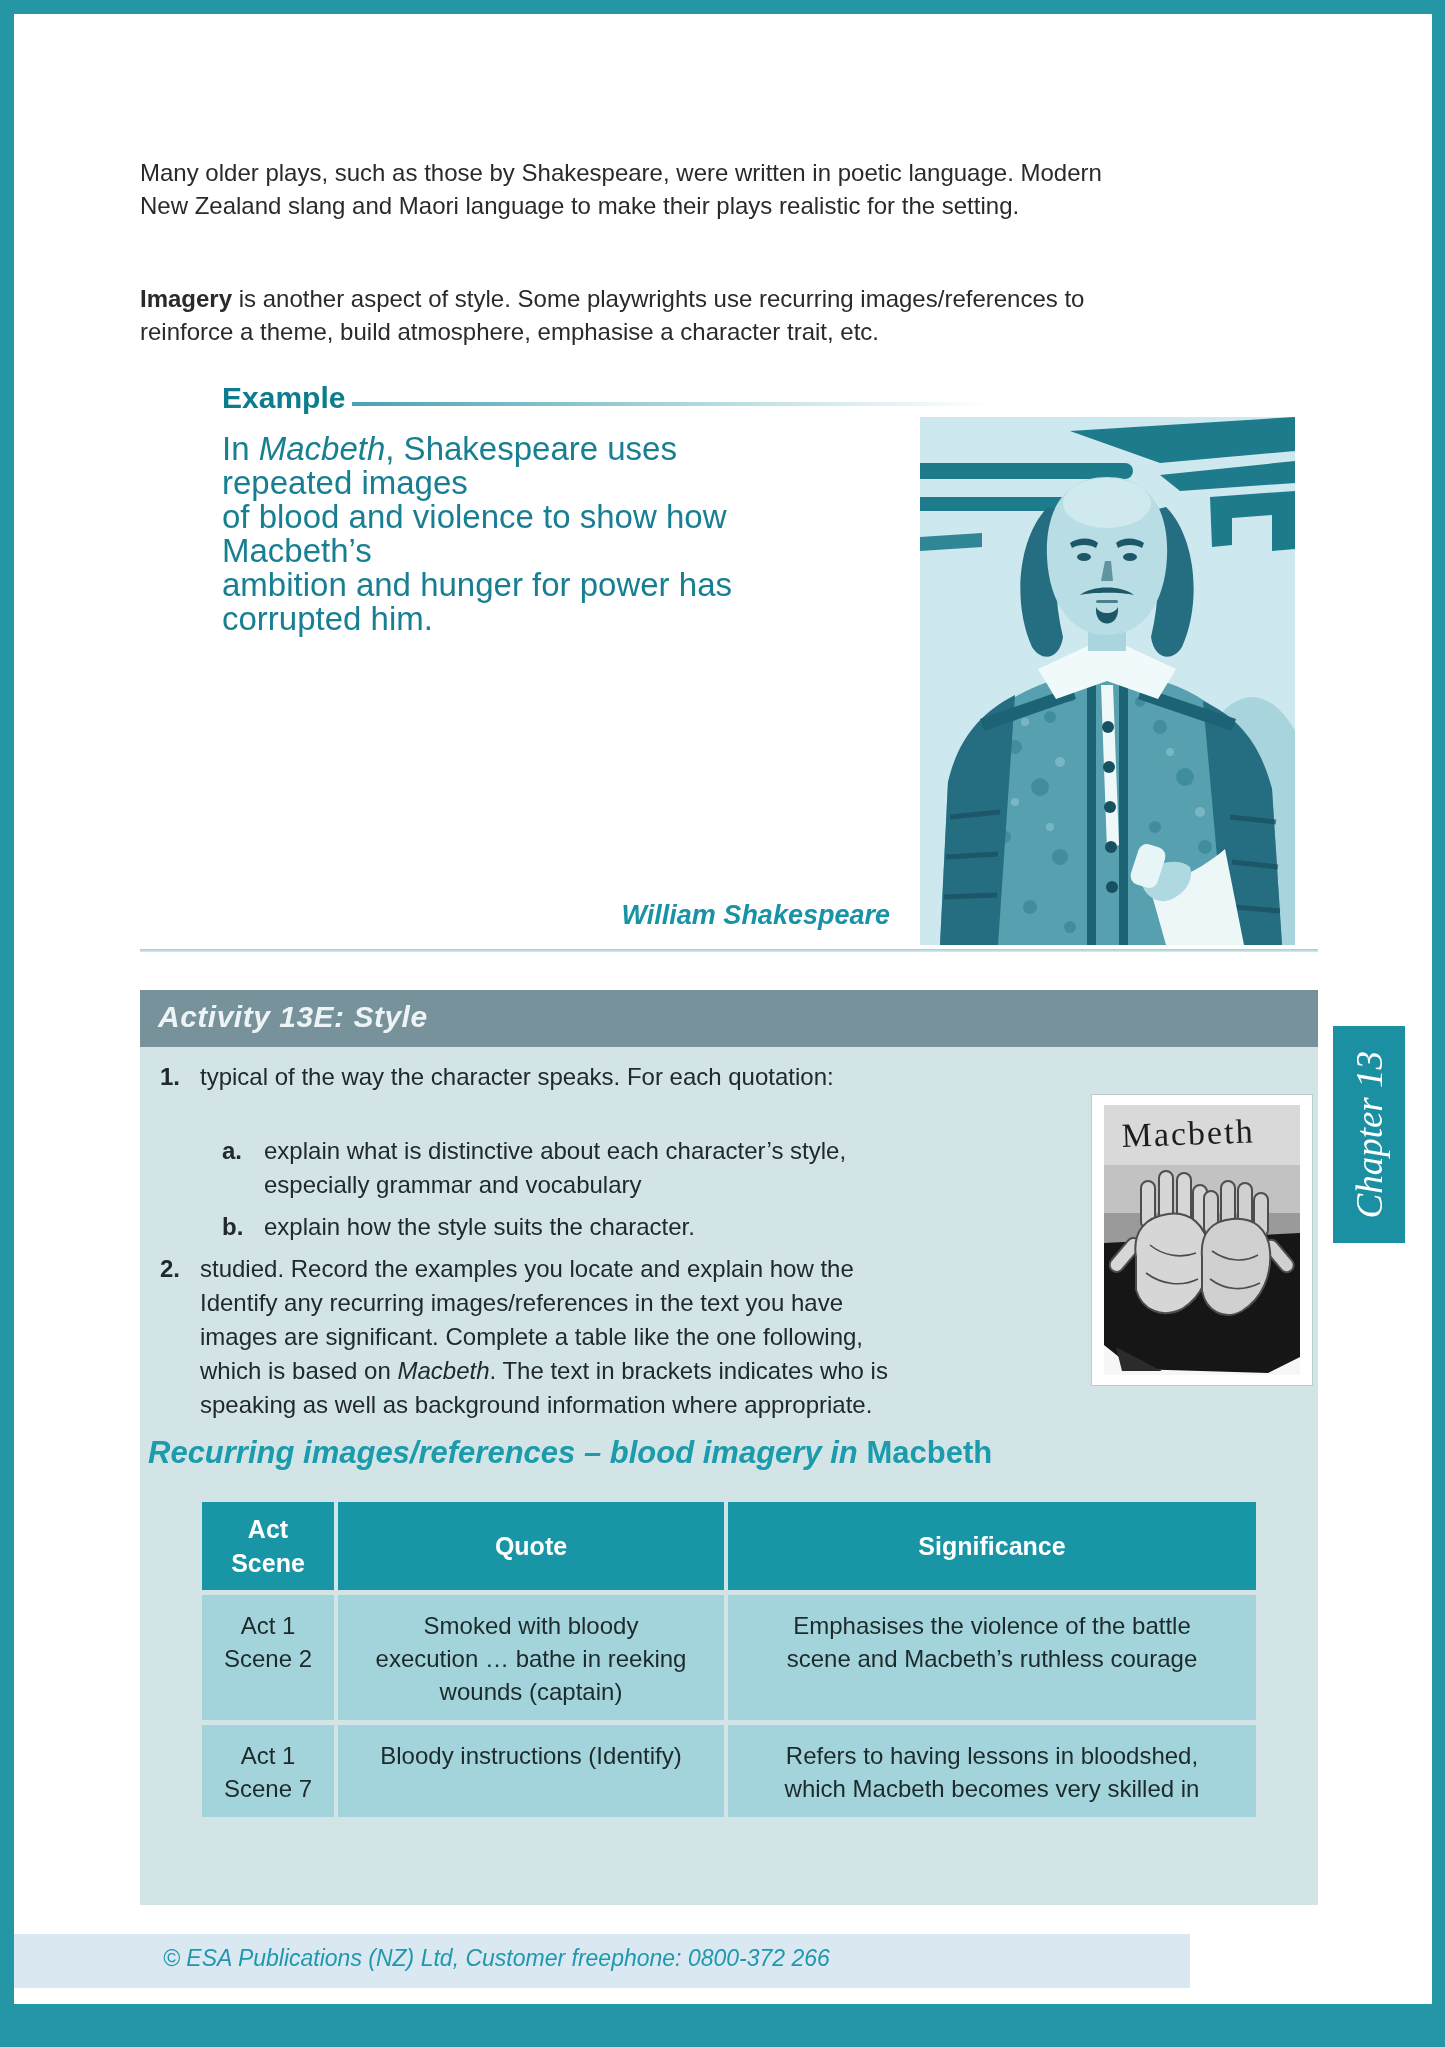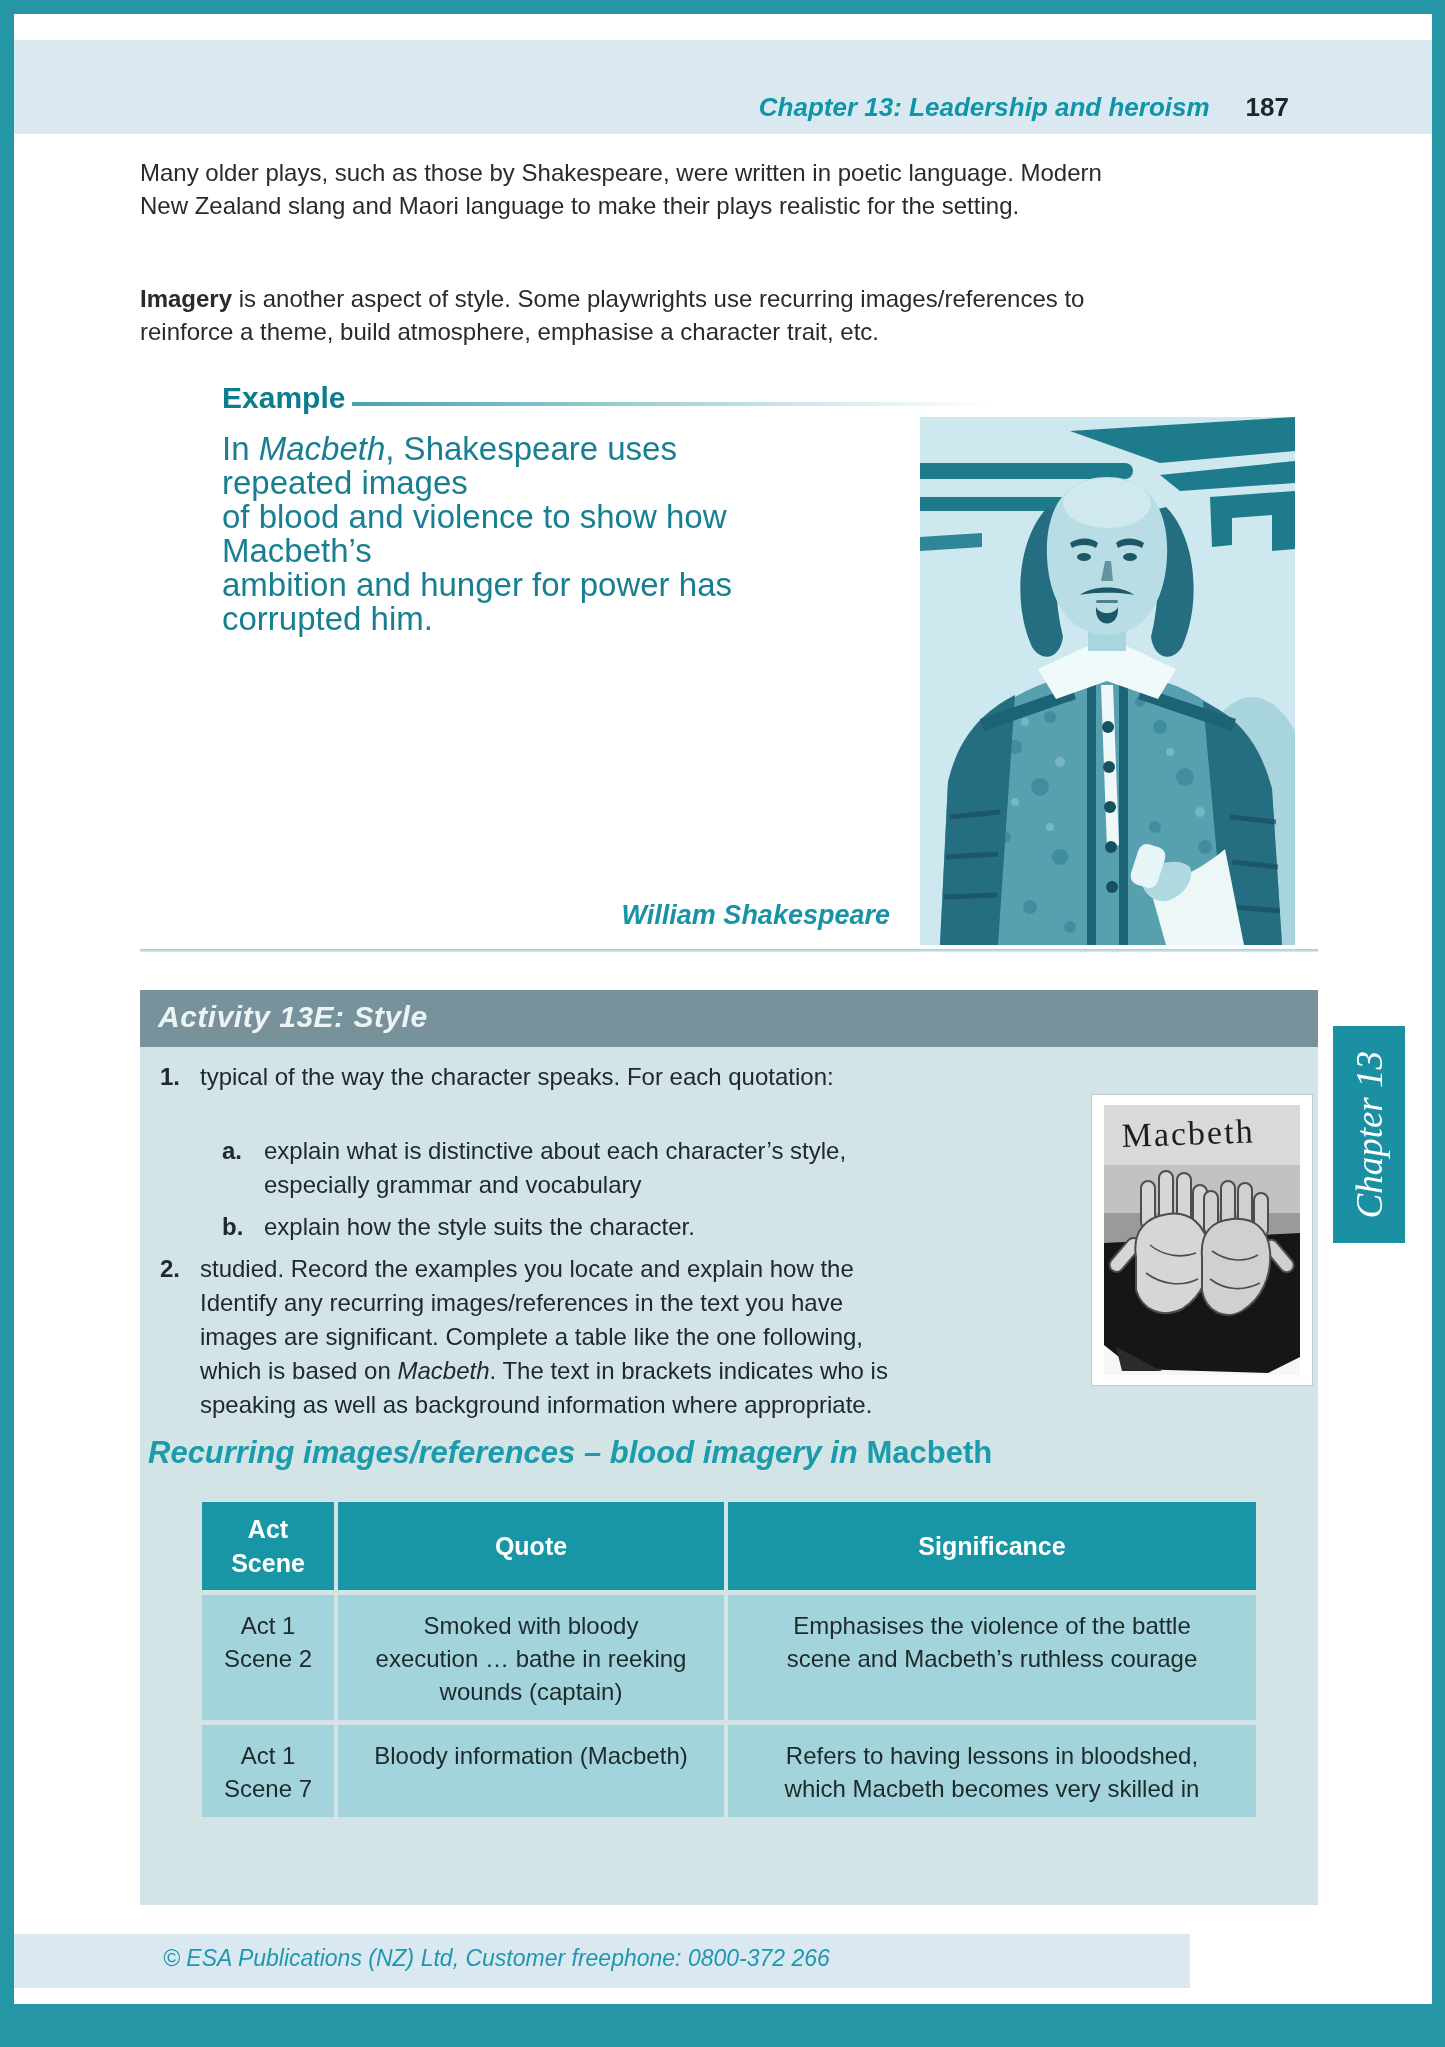--- a/index.html
+++ b/index.html
@@ -74,25 +74,20 @@
 </head>
 <body>
 
 <div class="page">
 
   <div class="border-strip border-top"></div>
   <div class="border-strip border-left"></div>
   <div class="border-strip border-right"></div>
   <div class="border-strip border-bottom"></div>
 
-  <div class="header-band">
-    <div class="header-line">
-      <span class="header-title">Chapter 13: Leadership and heroism</span><span class="header-pagenum">187</span>
-    </div>
-  </div>
 
   <div class="bodytext para1">
       <div>Many older plays, such as those by Shakespeare, were written in poetic language. Modern</div>
       <div>New Zealand slang and Maori language to make their plays realistic for the setting.</div>
     </div>
   <div class="bodytext para2">
     <div><span class="bold-lead">Imagery</span><span> is another aspect of style. Some playwrights use recurring images/references to</span></div>
     <div>reinforce a theme, build atmosphere, emphasise a character trait, etc.</div>
   </div>
 
@@ -301,21 +296,21 @@
                 <div>Emphasises the violence of the battle</div>
                 <div>scene and Macbeth’s ruthless courage</div>
               </td>
           </tr>
           <tr>
             <td>
                 <div>Act 1</div>
                 <div>Scene 7</div>
               </td>
             <td>
-                <div>Bloody information (Macbeth)</div>
+                <div>Bloody instructions (Identify)</div>
               </td>
             <td>
                 <div>Refers to having lessons in bloodshed,</div>
                 <div>which Macbeth becomes very skilled in</div>
               </td>
           </tr>
         </tbody>
       </table>
 
     </div>

